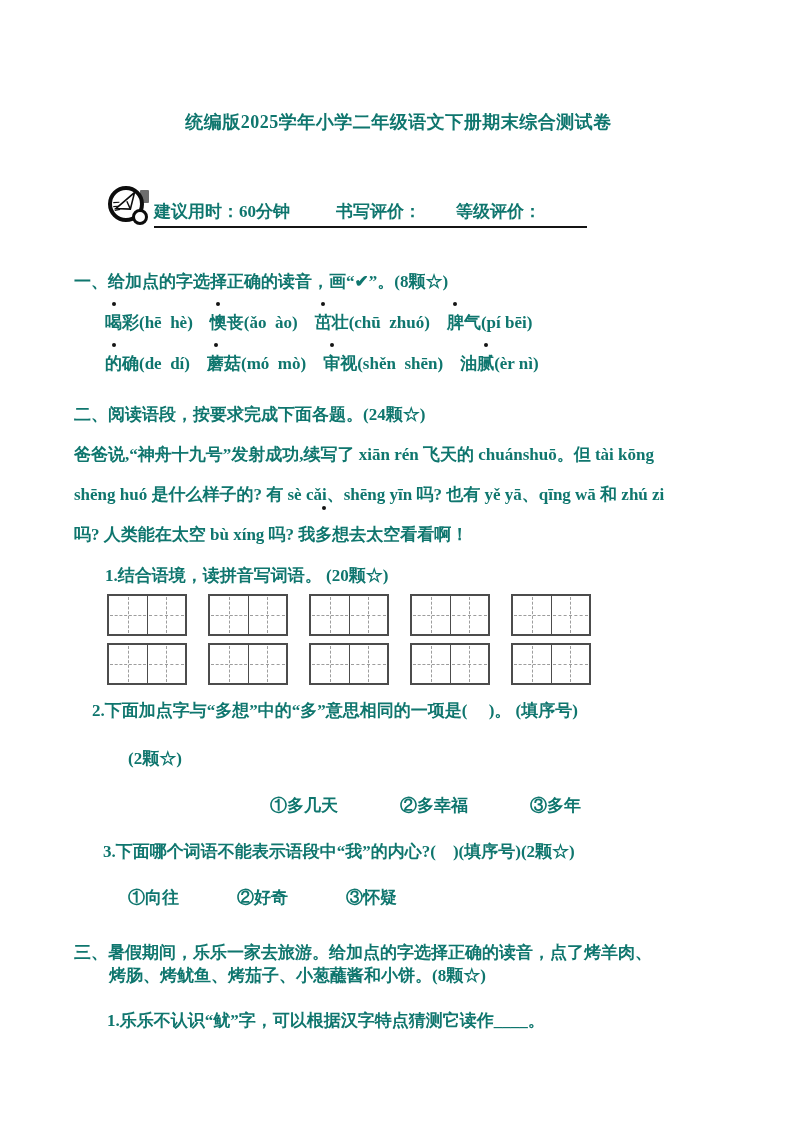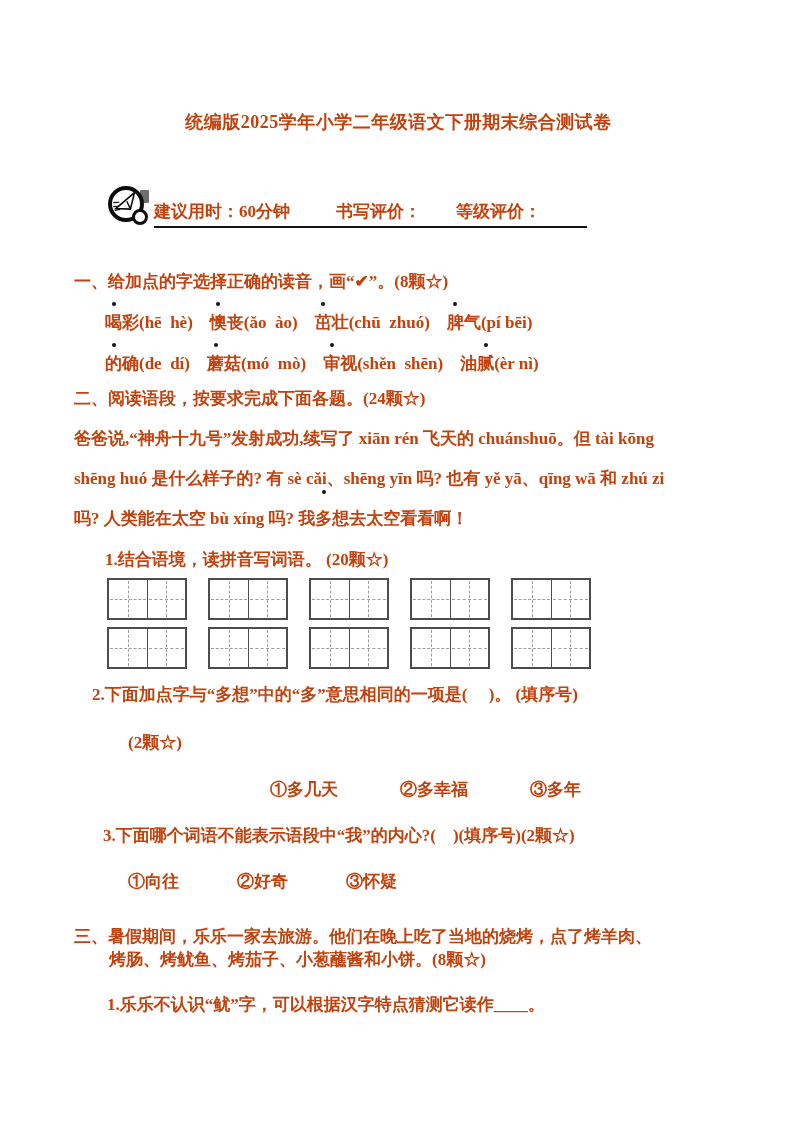--- a/index.html
+++ b/index.html
@@ -1,21 +1,21 @@
 <!DOCTYPE html>
 <html><head>
 <meta charset="utf-8">
 <style>
   html,body{margin:0;padding:0;background:#e8e8e8;}
   .page{
     position:relative;
     width:793px;height:1122px;
     margin:0 auto;
     background:#ffffff;
-    color:#c2410c;
+    color:#0f766e;
     font-family:"Liberation Serif","DejaVu Serif",serif;
     font-size:17px;
     overflow:hidden;
   }
   .content{padding:0 70px 0 74px;}
   .pre{white-space:pre-wrap;}
 
   
   .title{
     padding-top:110px;
@@ -139,21 +139,21 @@
         <span class="entry"><span class="dotted">茁</span><span>壮(chū  zhuó)</span></span>
         <span class="entry"><span class="dotted">脾</span><span>气(pí bēi)</span></span>
       </div>
     <div class="word-row">
         <span class="entry"><span class="dotted">的</span><span>确(de  dí)</span></span>
         <span class="entry"><span class="dotted">蘑</span><span>菇(mó  mò)</span></span>
         <span class="entry"><span class="dotted">审</span><span>视(shěn  shēn)</span></span>
         <span class="entry"><span>油</span><span class="dotted">腻</span><span>(èr nì)</span></span>
       </div>
 
-    <div class="sec-heading pre" style="margin-top:12px">二、阅读语段，按要求完成下面各题。(24颗☆)</div>
+    <div class="sec-heading pre" style="margin-top:28px">二、阅读语段，按要求完成下面各题。(24颗☆)</div>
     <div class="para">
         <div class="para-line">爸爸说,“神舟十九号”发射成功,续写了 xiān rén 飞天的 chuánshuō。但 tài kōng</div>
         <div class="para-line">shēng huó 是什么样子的? 有 sè cǎi、shēng yīn 吗? 也有 yě yā、qīng wā 和 zhú zi</div>
         <div class="para-line"><span>吗? 人类能在太空 bù xíng 吗? 我</span><span class="dotted">多</span><span>想去太空看看啊！</span></div>
       </div>
 
     <div class="q-label pre">1.结合语境，读拼音写词语。 (20颗☆)</div>
     <div class="grid-area">
         <div class="grid-row">
           <div class="grid-box">
@@ -209,18 +209,18 @@
         <span class="option">③多年</span>
       </div>
 
     <div class="stem2 pre">3.下面哪个词语不能表示语段中“我”的内心?(　)(填序号)(2颗☆)</div>
     <div class="options-row2">
         <span class="option">①向往</span>
         <span class="option">②好奇</span>
         <span class="option">③怀疑</span>
       </div>
 
-    <div class="s3-line1 pre">三、暑假期间，乐乐一家去旅游。他们在晚上吃了当地的烧烤，点了烤羊肉、</div>
+    <div class="s3-line1 pre">三、暑假期间，乐乐一家去旅游。给加点的字选择正确的读音，点了烤羊肉、</div>
     <div class="s3-line2 pre">烤肠、烤鱿鱼、烤茄子、小葱蘸酱和小饼。(8颗☆)</div>
     <div class="s3-q1 pre">1.乐乐不认识“鱿”字，可以根据汉字特点猜测它读作____。</div>
 
   </div>
 </div>
 
 </body></html>

